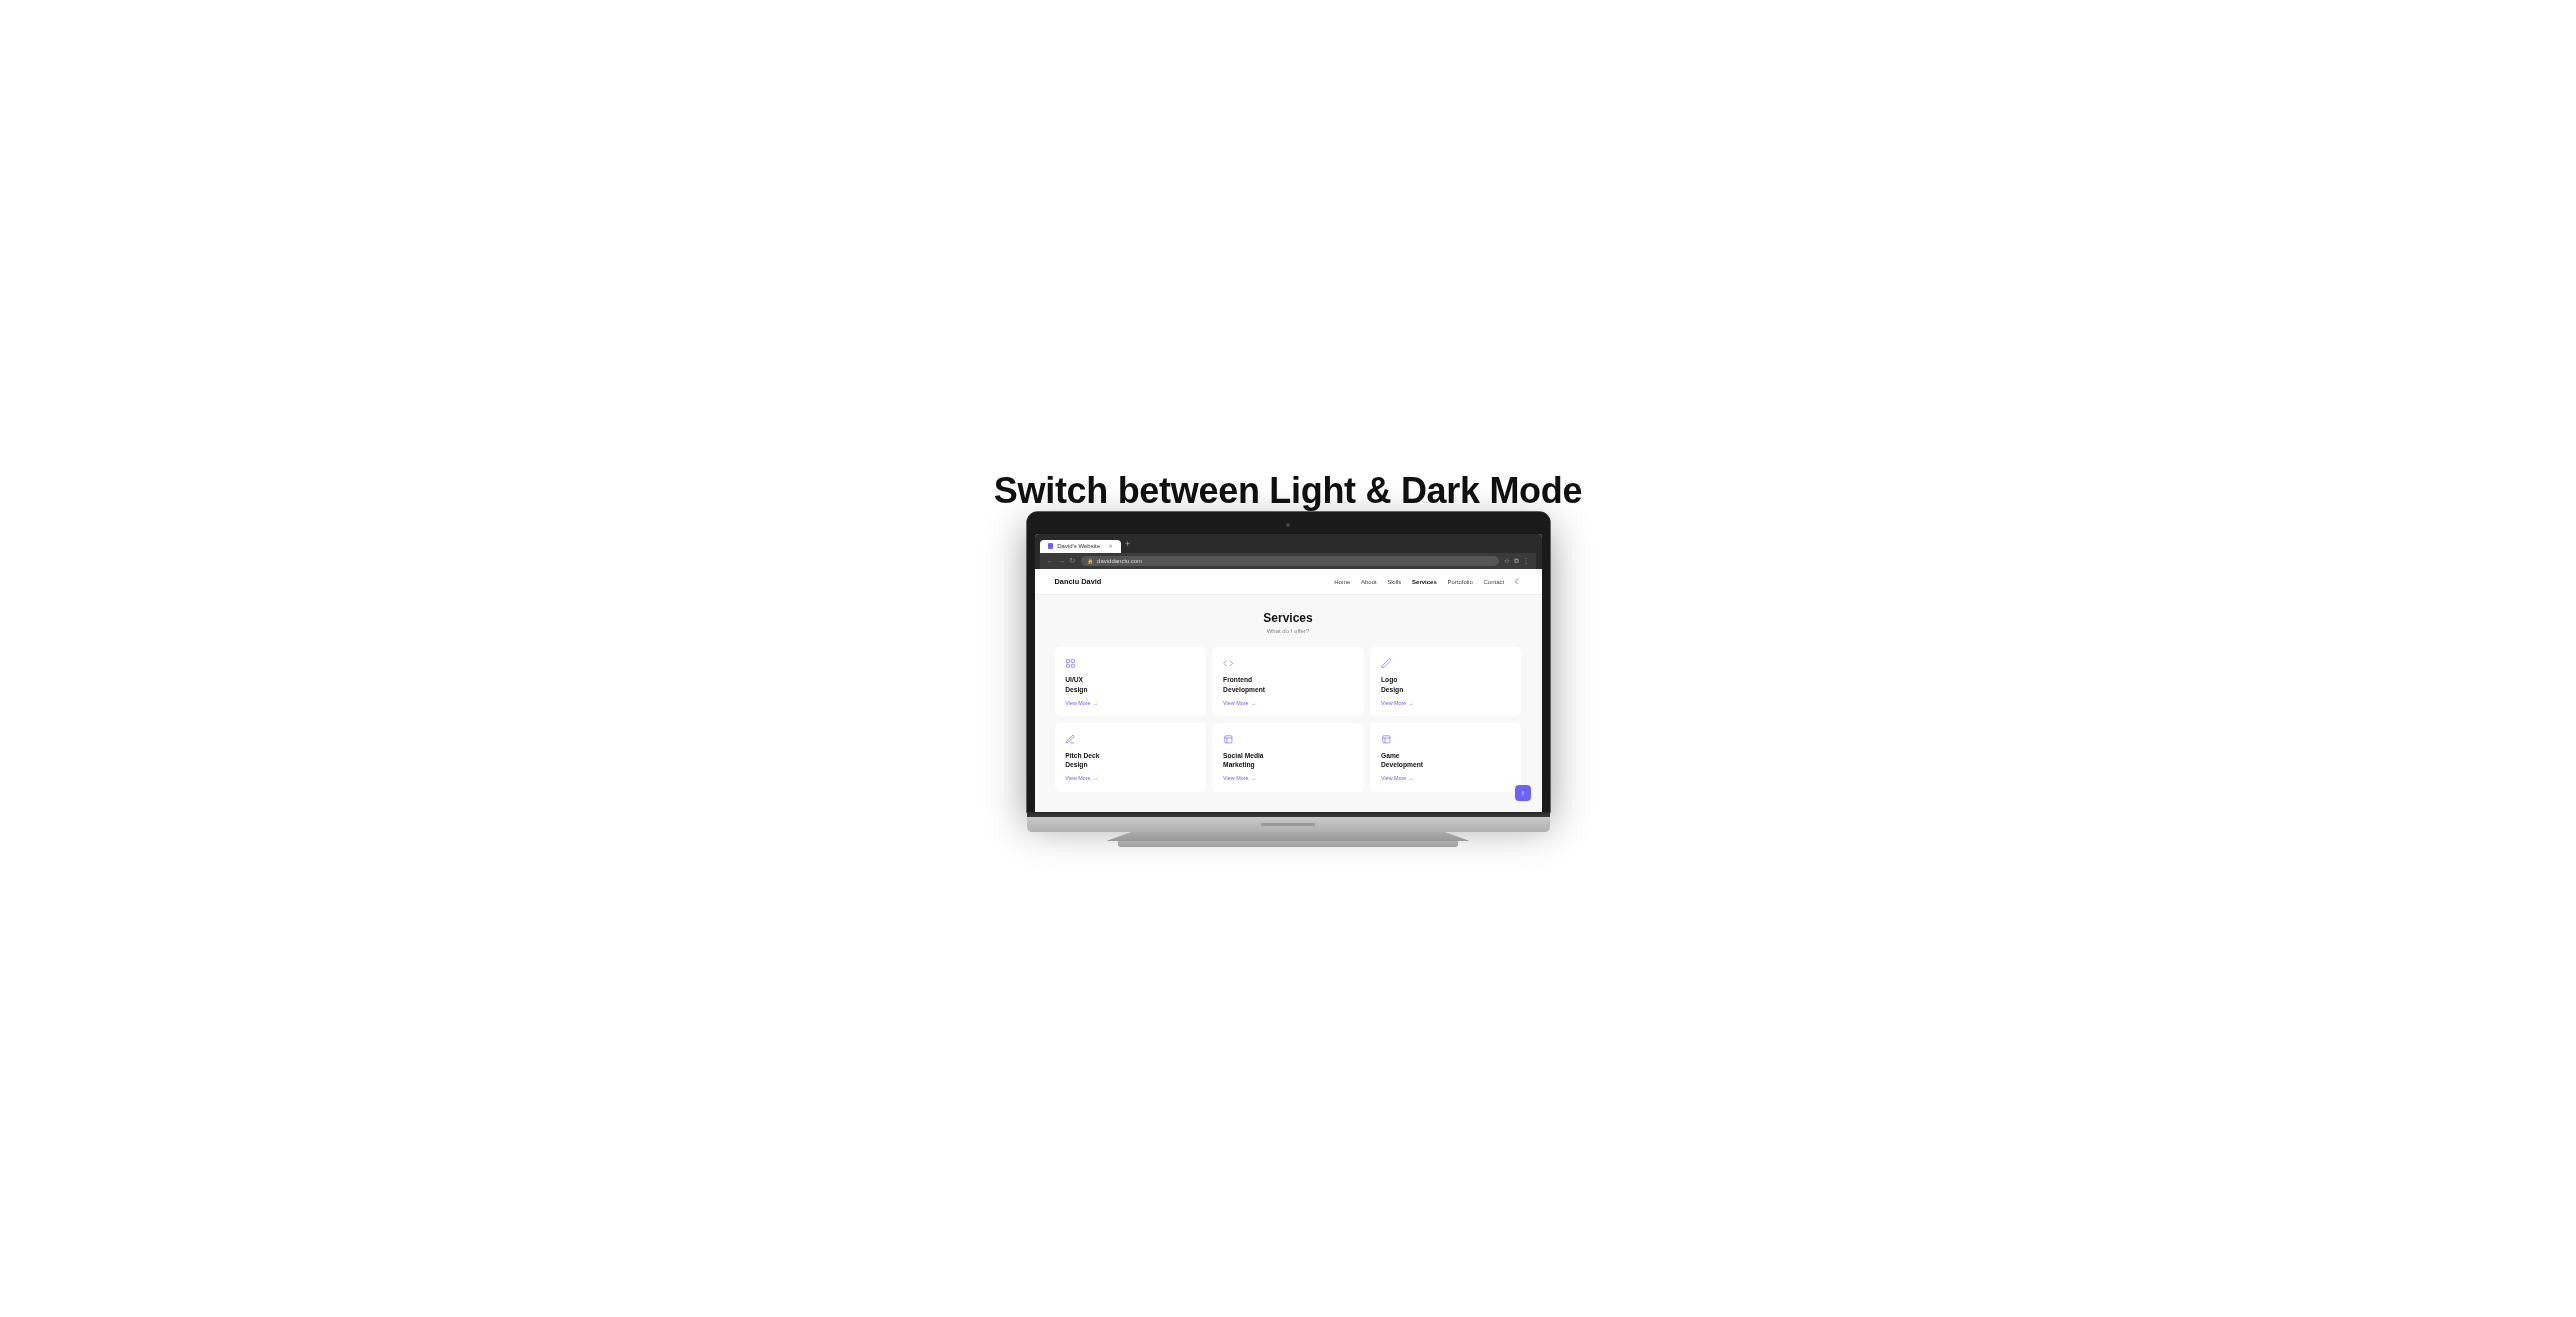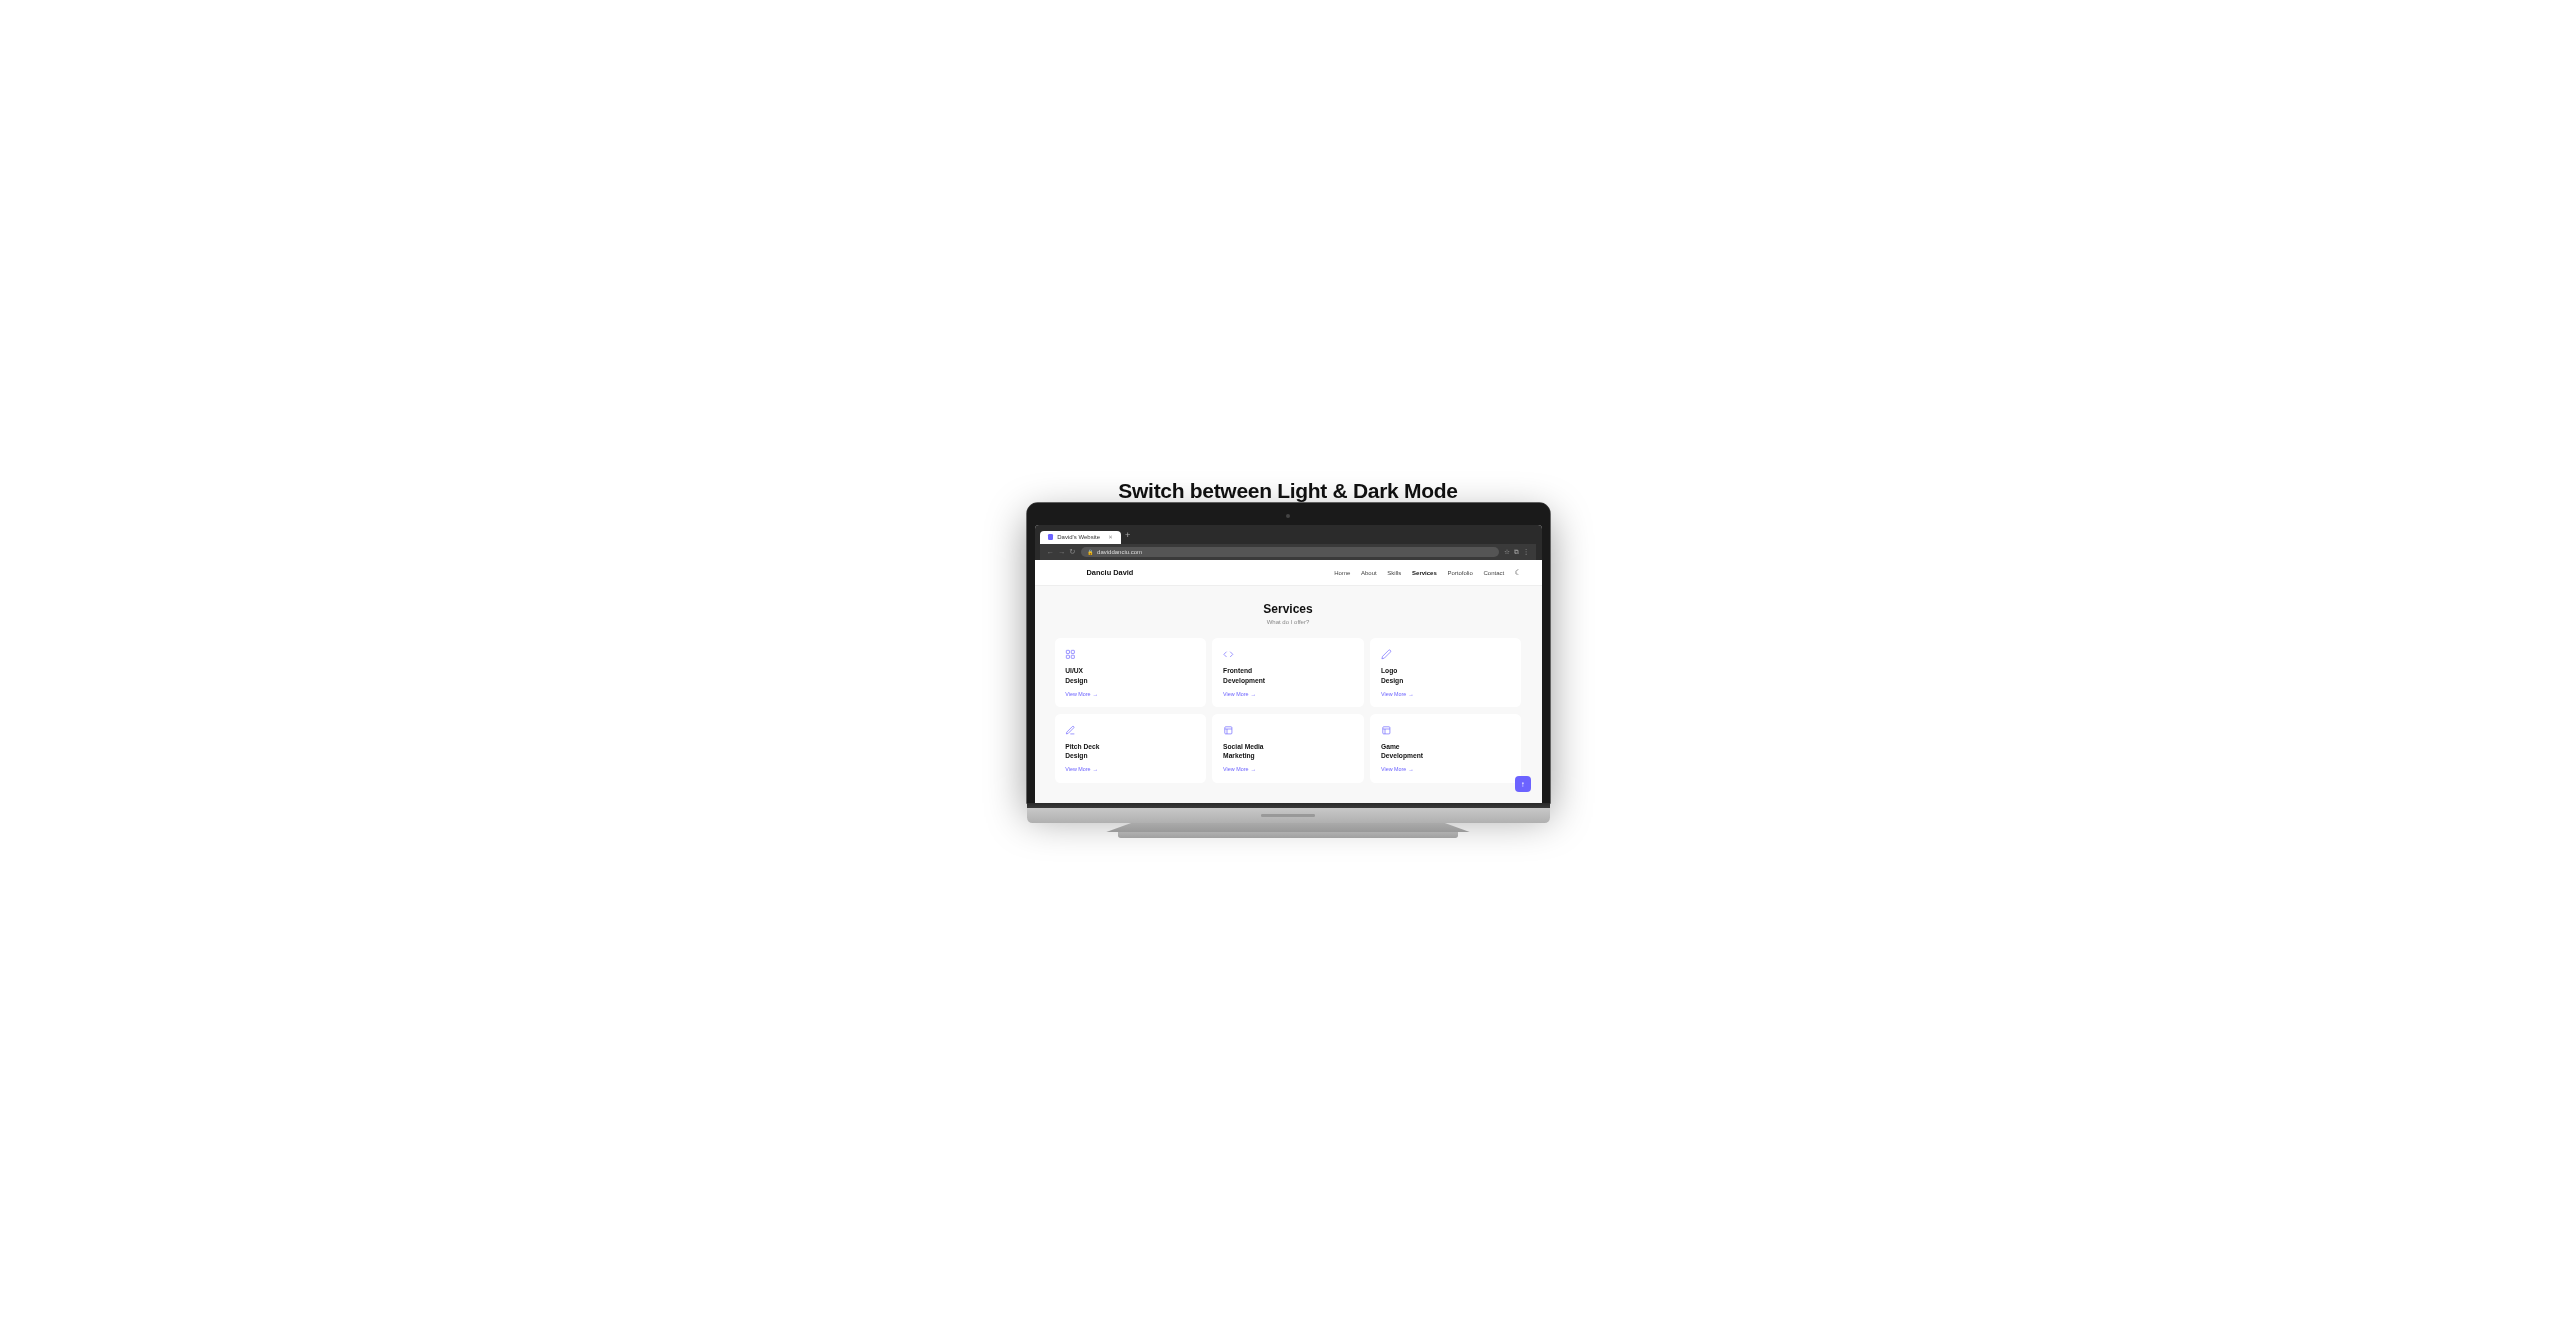--- a/index.html
+++ b/index.html
@@ -9,21 +9,21 @@
       font-family: -apple-system, BlinkMacSystemFont, 'Segoe UI', sans-serif;
       display: flex;
       flex-direction: column;
       align-items: center;
       justify-content: center;
       min-height: 100vh;
       padding: 27px 13.4px;
     }
 
     .page-title {
-      font-size: 21px;
+      font-size: 36px;
       font-weight: 800;
       color: #111111;
       text-align: center;
       letter-spacing: -0.3px;
     }
 
     
     .laptop-wrapper {
       position: relative;
       width: 523px;
@@ -168,21 +168,20 @@
       align-items: center;
       justify-content: space-between;
       padding: 8px 20px;
       border-bottom: 0.7px solid #eee;
     }
 
     .site-logo {
       font-size: 7.4px;
       font-weight: 600;
       color: #111;
-      margin-left: 32px;
     }
 
     .site-nav-links {
       display: flex;
       gap: 10.7px;
       align-items: center;
     }
 
     .site-nav-link {
       font-size: 6px;

